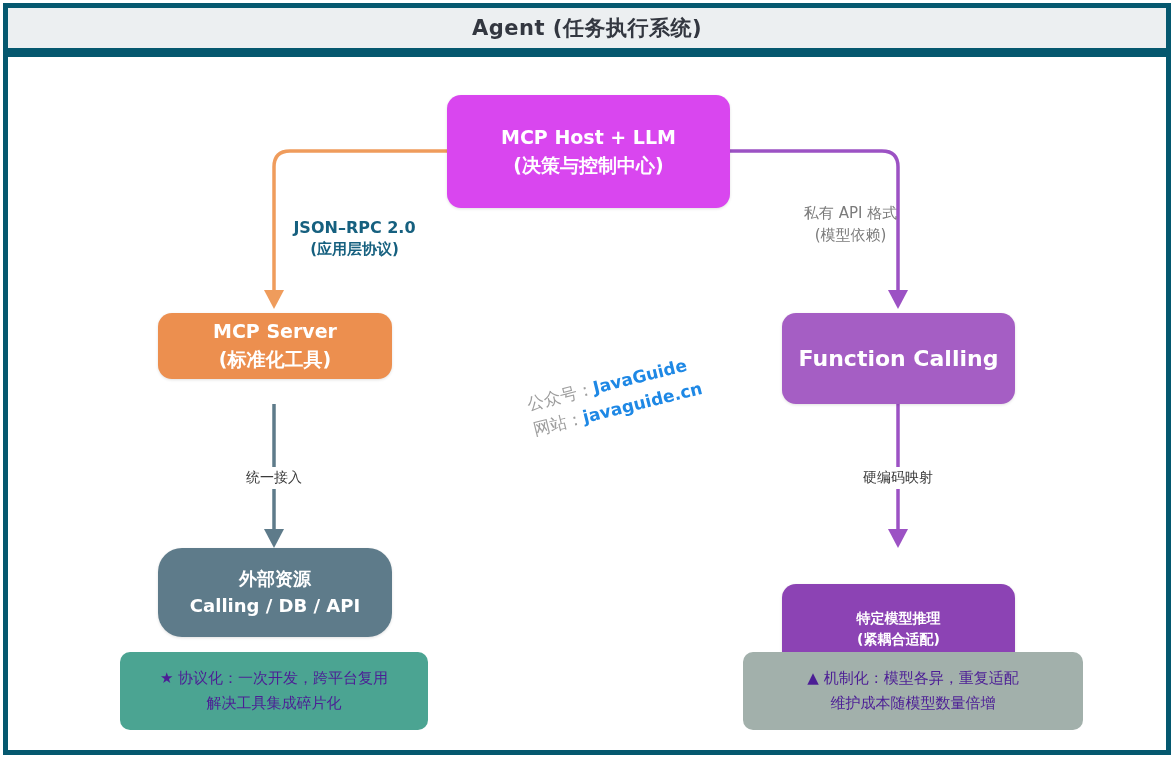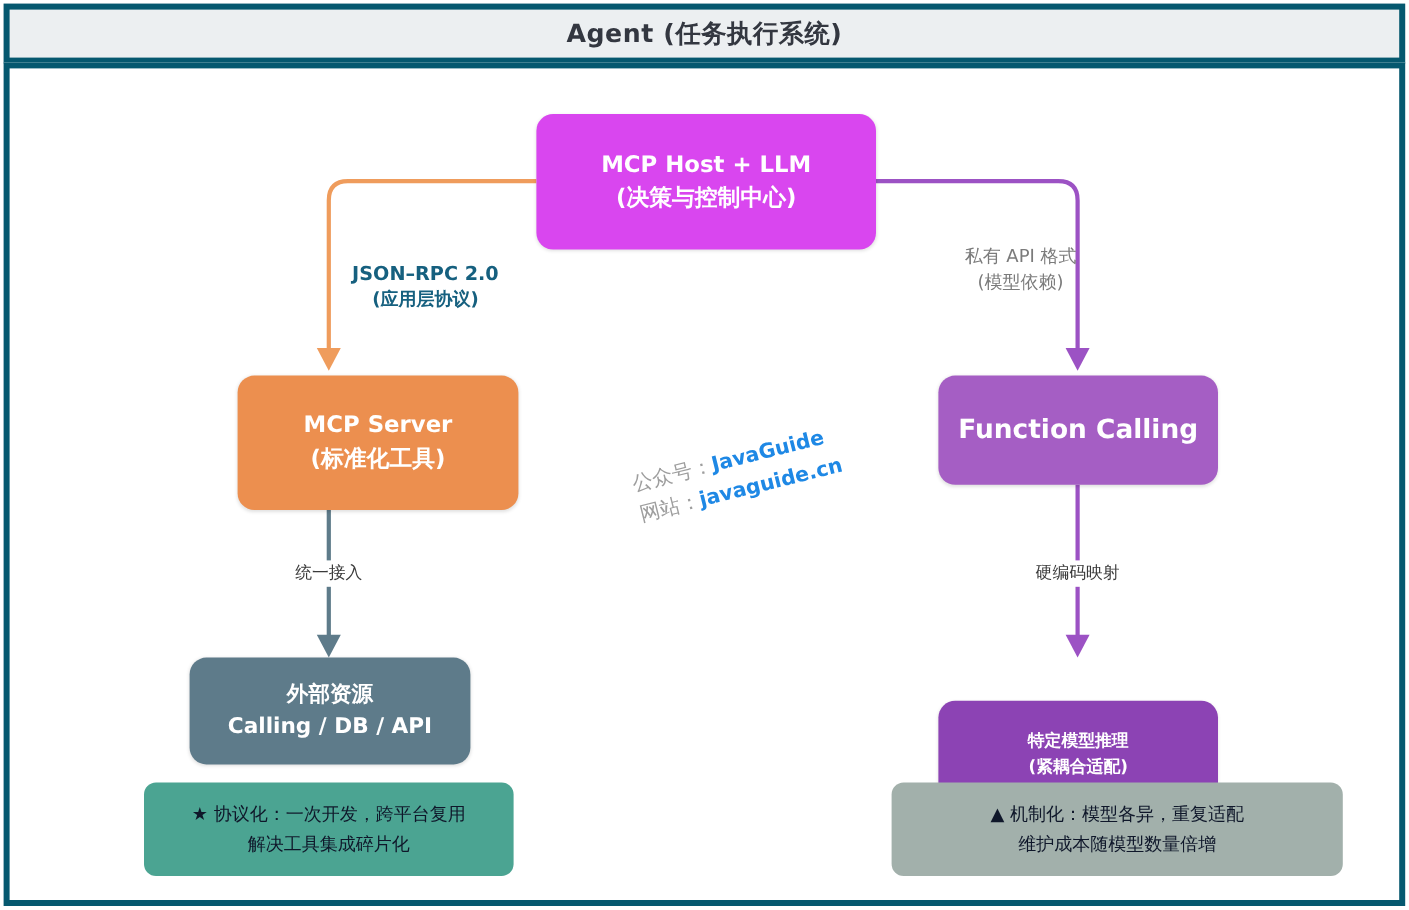--- a/index.html
+++ b/index.html
@@ -23,33 +23,33 @@
 
   .node {
     position: absolute; z-index: 2; border-radius: 14px;
     display: flex; flex-direction: column; align-items: center; justify-content: center;
     color: #ffffff; text-align: center;
     box-shadow: 0 1px 3px rgba(0,0,0,0.12);
   }
   .node .l1, .node .l2 { line-height: 1.45; font-weight: 600; }
 
   .node-host   { left: 447px; top: 95px;  width: 283px; height: 113px; background: #d946ef; font-size: 19px; }
-  .node-mcp    { left: 158px; top: 313px; width: 234px; height: 112px;  background: #EC8F4F; font-size: 19px; margin-left: 40px; }
+  .node-mcp    { left: 158px; top: 313px; width: 234px; height: 66px;  background: #EC8F4F; font-size: 19px; }
   .node-fc     { left: 782px; top: 313px; width: 233px; height: 91px;  background: #A55EC4; font-size: 22px; }
-  .node-ext    { left: 158px; top: 548px; width: 234px; height: 89px;  background: #5E7B8A; font-size: 18px; }
+  .node-ext    { left: 158px; top: 548px; width: 234px; height: 89px;  background: #5E7B8A; font-size: 18px; border-radius: 24px; }
   .node-inf    { left: 782px; top: 548px; width: 233px; height: 89px;  background: #8C43B4; font-size: 14px; margin-top: 36px; }
 
   .note {
     position: absolute; z-index: 2; border-radius: 10px;
     display: flex; flex-direction: column; align-items: center; justify-content: center;
-    color: #0f172a; text-align: center; font-size: 15px;
+    color: #4c1d95; text-align: center; font-size: 15px;
   }
   .note .l1, .note .l2 { line-height: 1.65; font-weight: 500; }
   .note-mcp { left: 120px; top: 652px; width: 308px; height: 78px; background: #4BA492; }
-  .note-fc  { left: 743px; top: 652px; width: 376px; height: 78px; background: #A2B0AB; }
+  .note-fc  { left: 743px; top: 652px; width: 340px; height: 78px; background: #A2B0AB; }
 
   .edge-label { position: absolute; z-index: 3; text-align: center; }
   .edge-label div { line-height: 1.45; }
   .lbl-jsonrpc { left: 282px; top: 216px; width: 145px; color: #16607F; font-weight: bold; font-size: 16px; }
   .lbl-jsonrpc .l2 { font-size: 15px; }
   .lbl-private { left: 778px; top: 203px; width: 145px; color: #7B7B7B; font-size: 15px; }
   .lbl-small {
     background: #ffffff; padding: 2px 4px; color: #3A3A3A; font-size: 14px; font-weight: 500;
   }
   .lbl-unified { left: 232px; top: 467px; width: 84px; }

